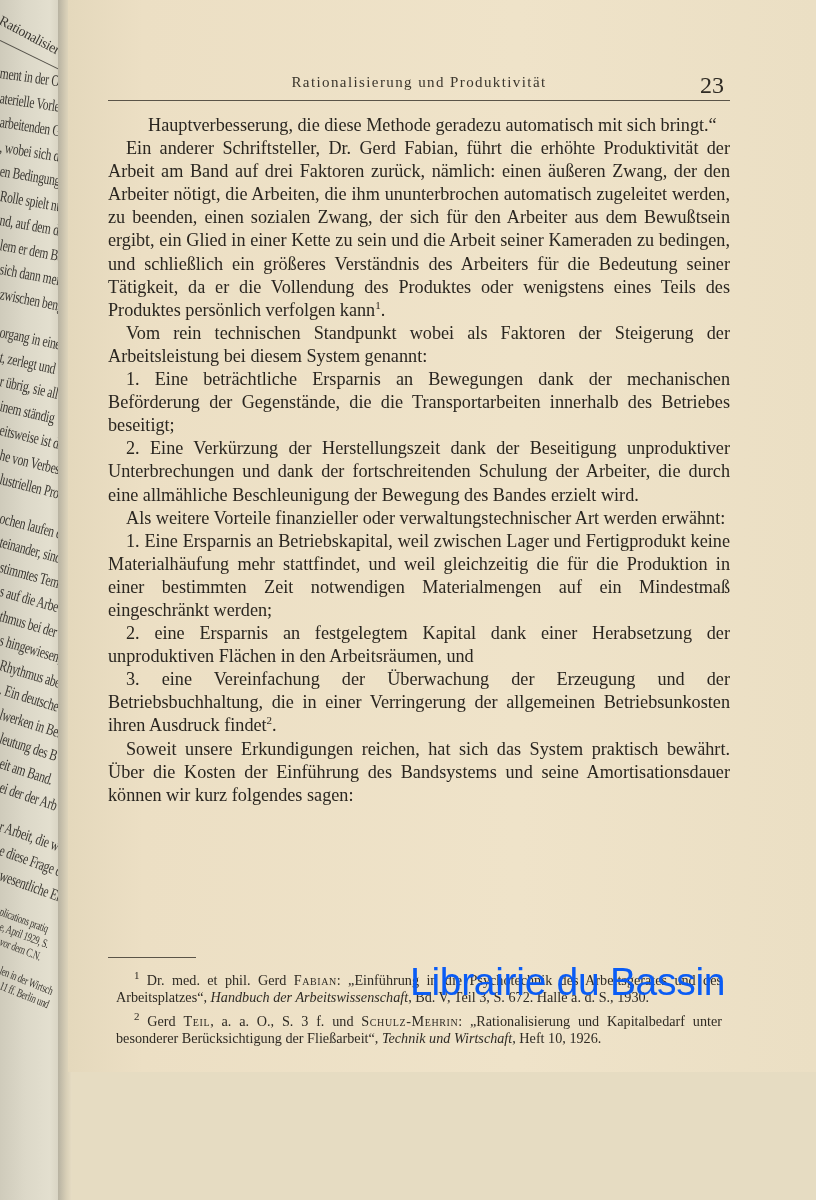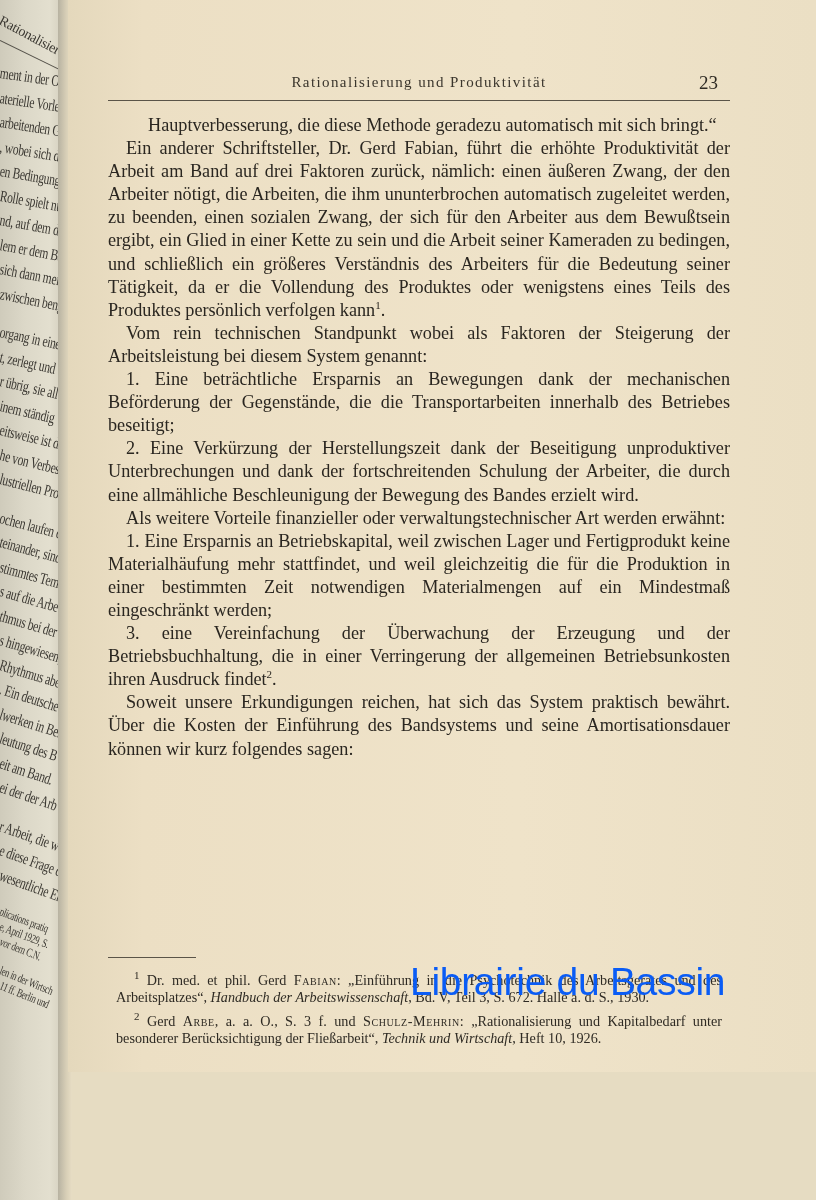--- a/index.html
+++ b/index.html
@@ -31,21 +31,21 @@
     }
     .running-head {
       position: absolute; left: 40px; top: 72px; width: 622px; height: 28px;
       border-bottom: 1px solid #5a5448;
     }
     .rh-title {
       position: absolute; left: 0; right: 0; top: 2px; text-align: center;
       font-size: 15px; letter-spacing: 1.4px; color: #3a352c;
     }
     .rh-page {
-      position: absolute; right: 12px; top: 0; font-size: 19px; color: #2f2b24;
+      position: absolute; right: 6px; top: 0; font-size: 24px; color: #2f2b24;
     }
     .body-text {
       position: absolute; left: 40px; top: 114px; width: 622px;
       font-size: 18.2px; line-height: 23.1px; color: #2a2620;
       text-align: justify;
     }
     .body-text p { margin: 0; }
     .body-text p.indent { text-indent: 18px; }
     .body-text p.noindent { text-indent: 0; margin-left: 40px; }
     sup { font-size: 11px; line-height: 0; vertical-align: super; }
@@ -126,27 +126,28 @@
     </div>
 
     <div class="body-text">
       <p class="noindent">Hauptverbesserung, die diese Methode geradezu automatisch mit sich bringt.“</p>
       <p class="indent"><span>Ein anderer Schriftsteller, Dr. Gerd Fabian, führt die erhöhte Produktivität der Arbeit am Band auf drei Faktoren zurück, nämlich: einen äußeren Zwang, der den Arbeiter nötigt, die Arbeiten, die ihm ununterbrochen automatisch zugeleitet werden, zu beenden, einen sozialen Zwang, der sich für den Arbeiter aus dem Bewußtsein ergibt, ein Glied in einer Kette zu sein und die Arbeit seiner Kameraden zu bedingen, und schließlich ein größeres Verständnis des Arbeiters für die Bedeutung seiner Tätigkeit, da er die Vollendung des Produktes oder wenigstens eines Teils des Produktes persönlich verfolgen kann</span><sup>1</sup><span>.</span></p>
       <p class="indent">Vom rein technischen Standpunkt wobei als Faktoren der Steigerung der Arbeitsleistung bei diesem System genannt:</p>
       <p class="indent">1. Eine beträchtliche Ersparnis an Bewegungen dank der mechanischen Beförderung der Gegenstände, die die Transportarbeiten innerhalb des Betriebes beseitigt;</p>
       <p class="indent">2. Eine Verkürzung der Herstellungszeit dank der Beseitigung unproduktiver Unterbrechungen und dank der fortschreitenden Schulung der Arbeiter, die durch eine allmähliche Beschleunigung der Bewegung des Bandes erzielt wird.</p>
       <p class="indent">Als weitere Vorteile finanzieller oder verwaltungstechnischer Art werden erwähnt:</p>
       <p class="indent">1. Eine Ersparnis an Betriebskapital, weil zwischen Lager und Fertigprodukt keine Materialhäufung mehr stattfindet, und weil gleichzeitig die für die Produktion in einer bestimmten Zeit notwendigen Materialmengen auf ein Mindestmaß eingeschränkt werden;</p>
+      <p class="indent">2. eine Ersparnis an festgelegtem Kapital dank einer Herabsetzung der unproduktiven Flächen in den Arbeitsräumen, und</p>
       <p class="indent"><span>3. eine Vereinfachung der Überwachung der Erzeugung und der Betriebsbuchhaltung, die in einer Verringerung der allgemeinen Betriebsunkosten ihren Ausdruck findet</span><sup>2</sup><span>.</span></p>
       <p class="indent">Soweit unsere Erkundigungen reichen, hat sich das System praktisch bewährt. Über die Kosten der Einführung des Bandsystems und seine Amortisationsdauer können wir kurz folgendes sagen:</p>
     </div>
 
     <div class="fn-rule"></div>
 
     <div class="footnotes">
       <p><sup>1</sup><span> Dr. med. et phil. Gerd </span><span class="sc">Fabian</span><span>: „Einführung in die Psychotechnik des Arbeitsgerätes und des Arbeitsplatzes“, </span><span class="it">Handbuch der Arbeitswissenschaft</span><span>, Bd. V, Teil 3, S. 672. Halle a. d. S., 1930.</span></p>
-      <p><sup>2</sup><span> Gerd </span><span class="sc">Arbe</span><span>, a. a. O., S. 3 f. und </span><span class="sc">Schulz-Mehrin</span><span>: „Rationalisierung und Kapitalbedarf unter besonderer Berücksichtigung der Fließarbeit“, </span><span class="it">Technik und Wirtschaft</span><span>, Heft 10, 1926.</span></p>
+      <p><sup>2</sup><span> Gerd </span><span class="sc">Teil</span><span>, a. a. O., S. 3 f. und </span><span class="sc">Schulz-Mehrin</span><span>: „Rationalisierung und Kapitalbedarf unter besonderer Berücksichtigung der Fließarbeit“, </span><span class="it">Technik und Wirtschaft</span><span>, Heft 10, 1926.</span></p>
     </div>
 
   </div>
 
   <div class="watermark">Librairie du Bassin</div>
 </div>
 
 </body></html>

